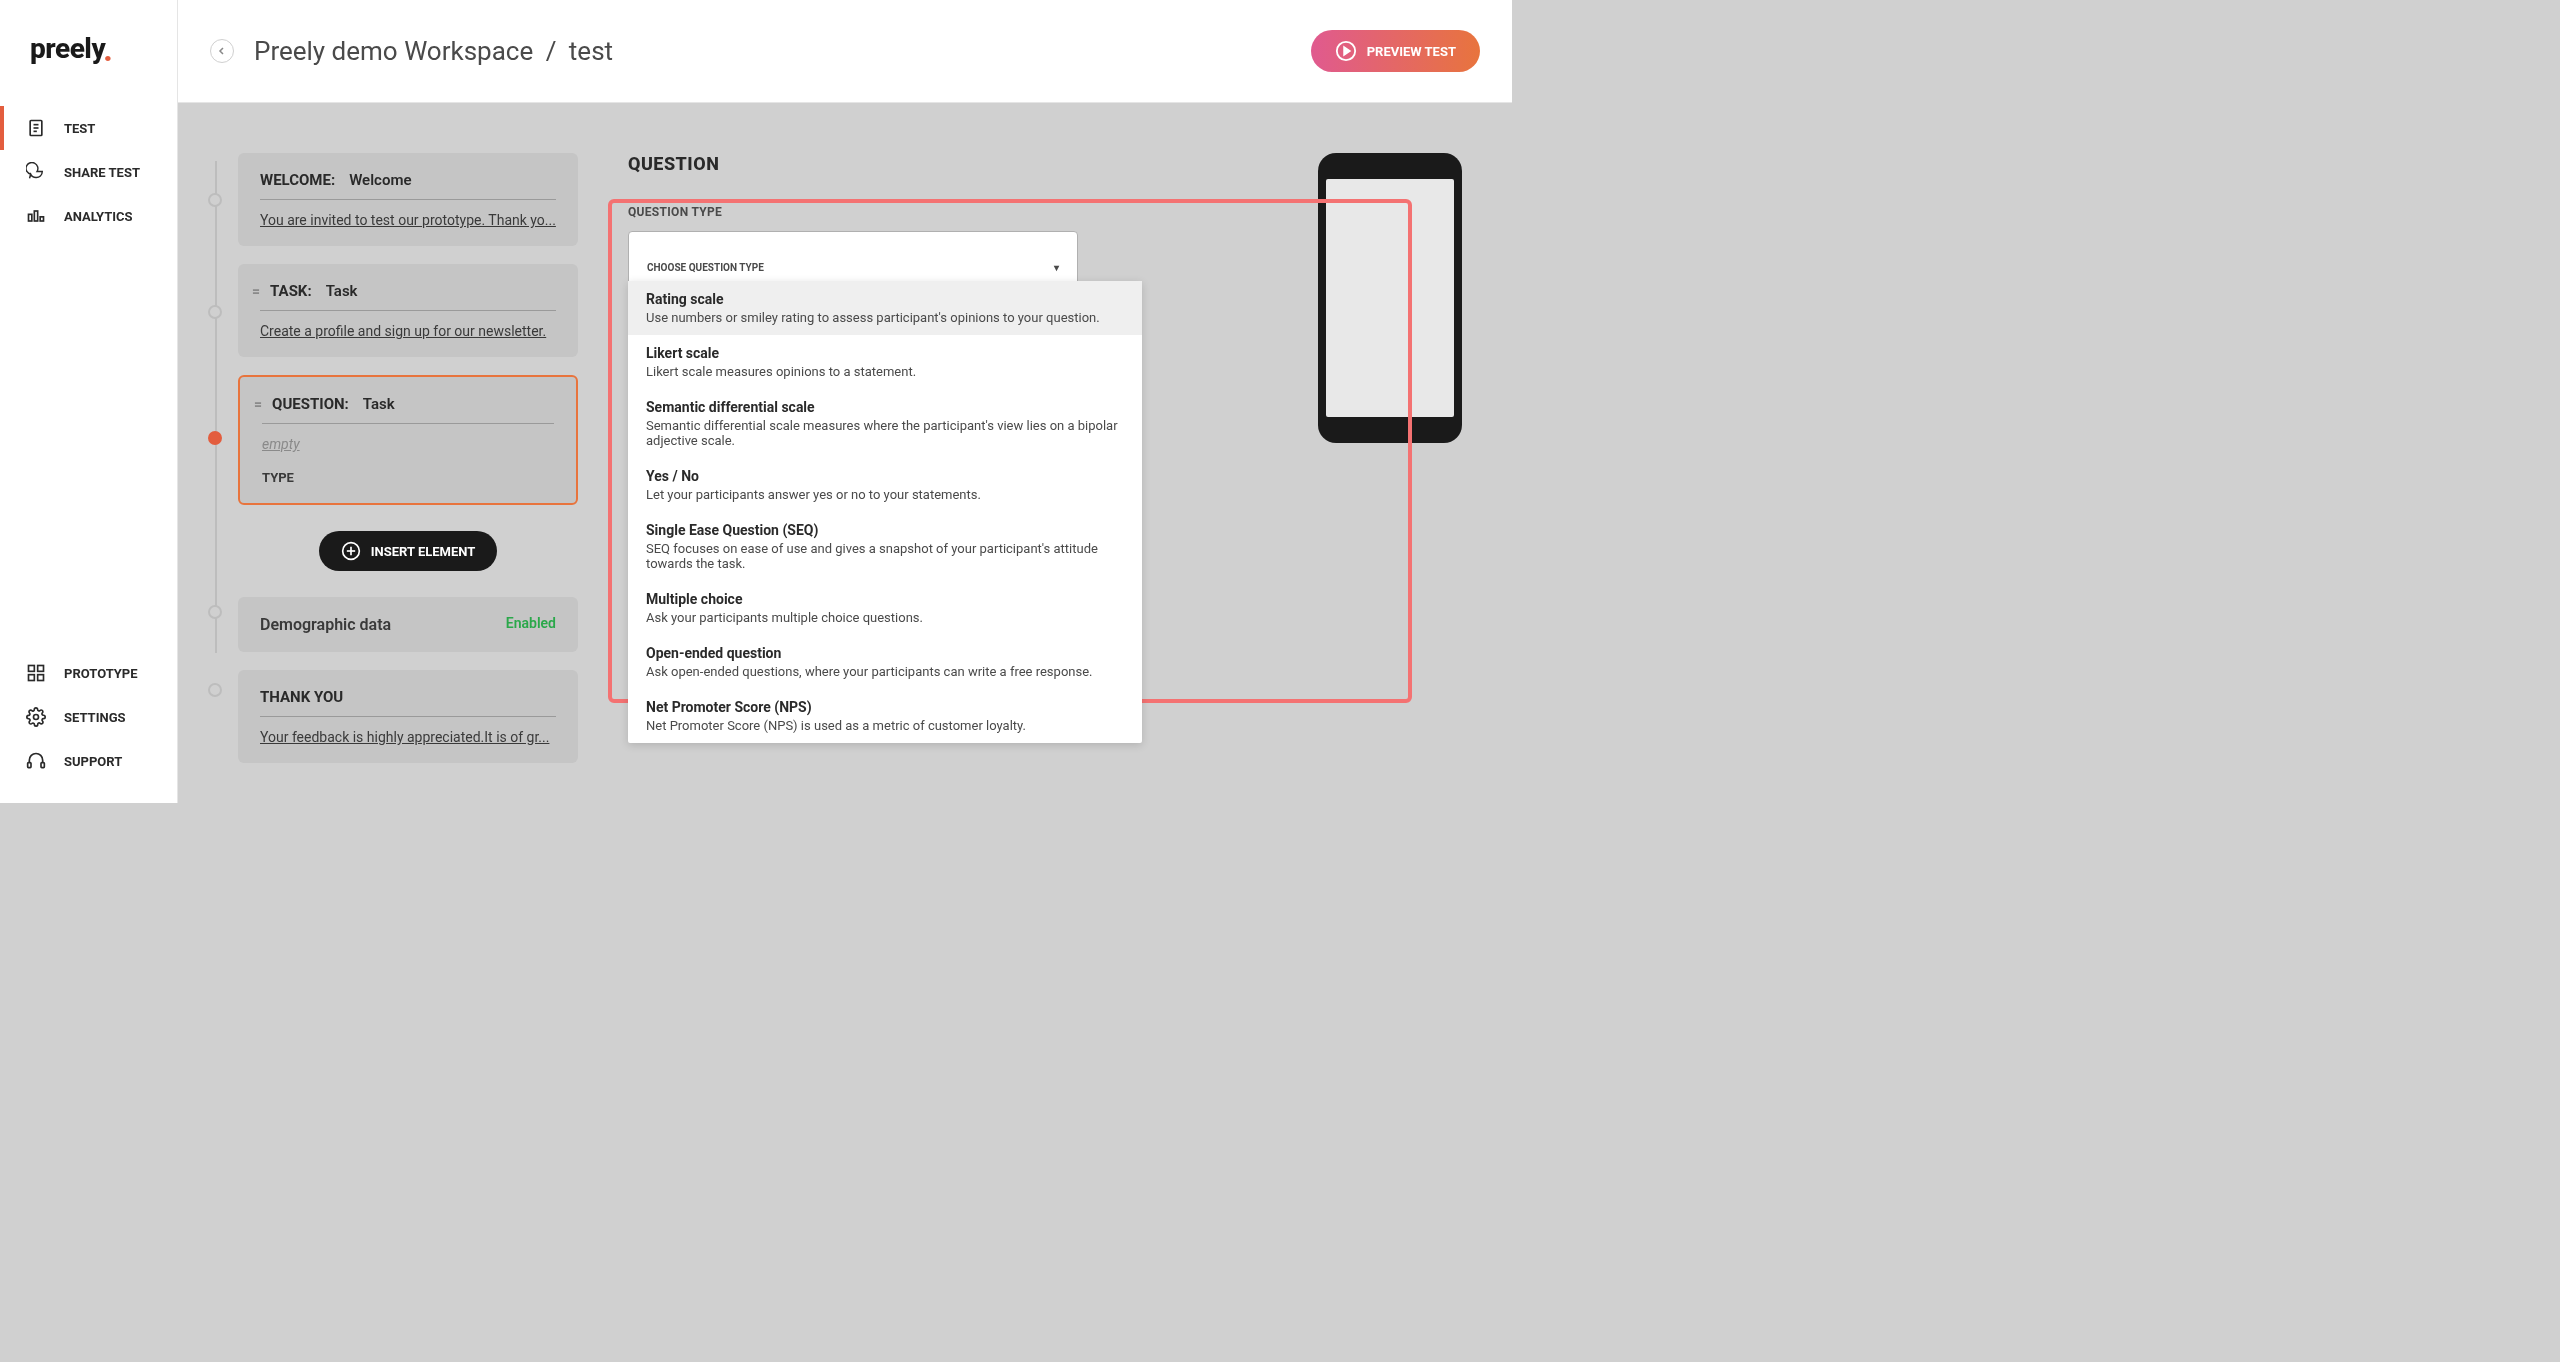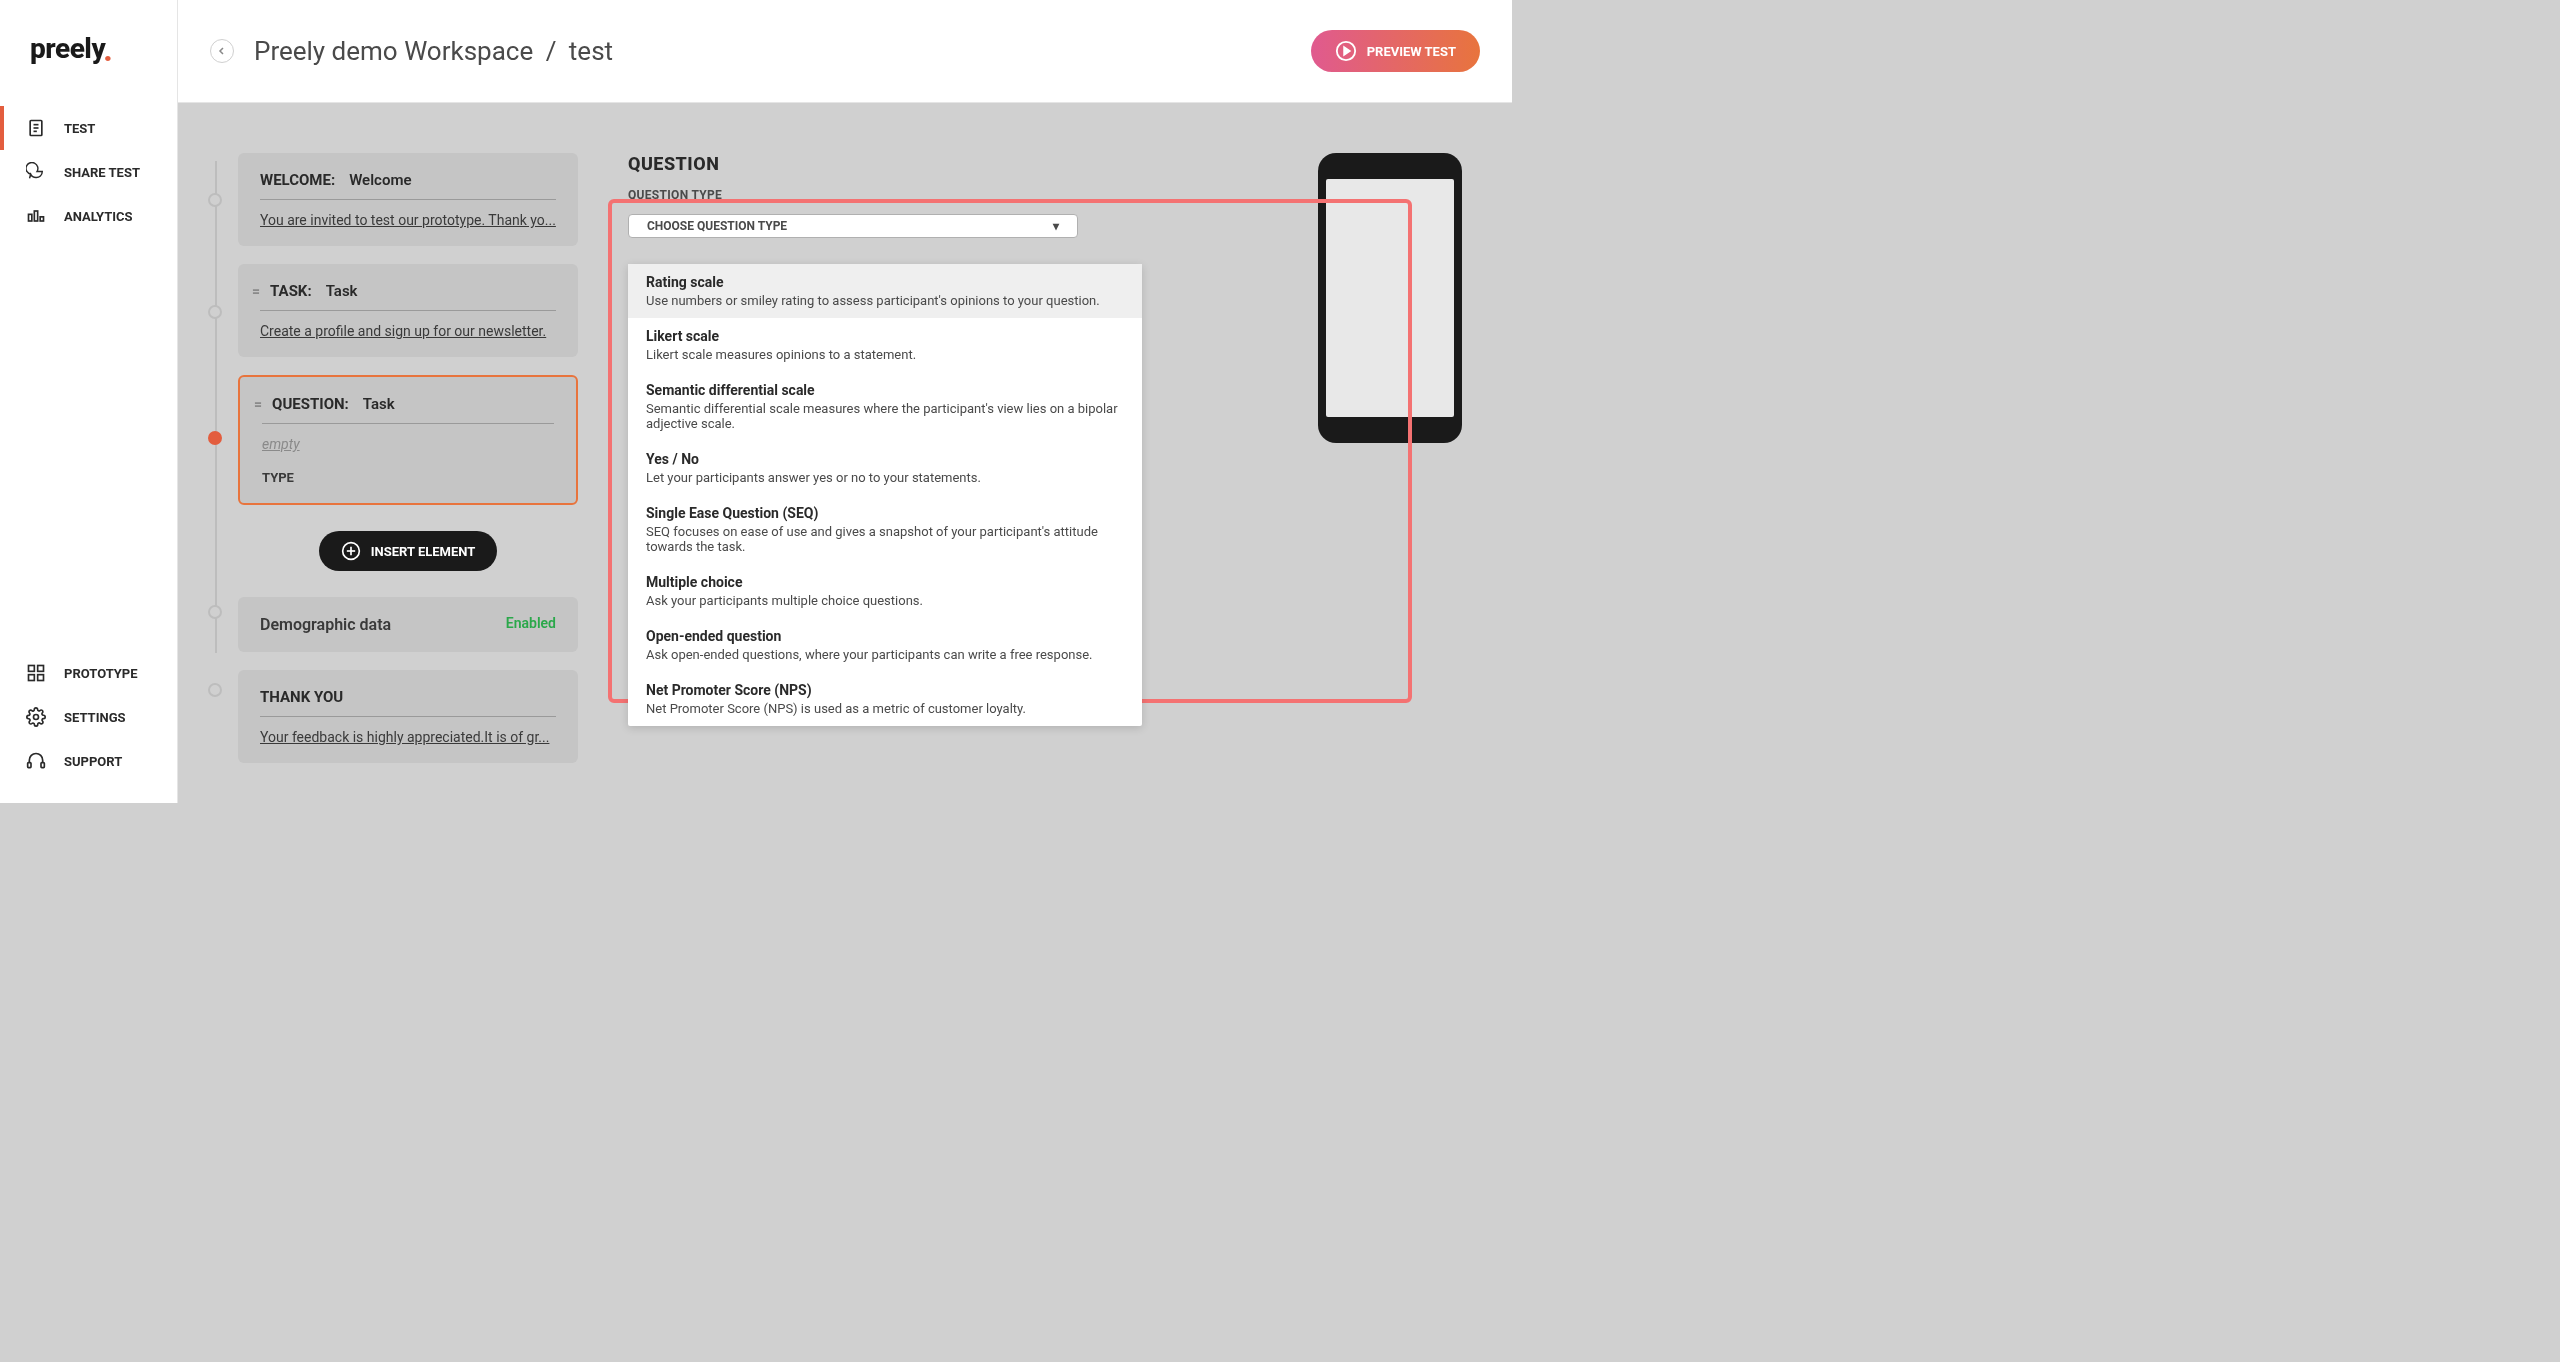--- a/index.html
+++ b/index.html
@@ -40,25 +40,25 @@
 .card-body { font-size: 14px; color: #3a3a3a; overflow: hidden; white-space: nowrap; text-overflow: ellipsis; text-decoration: underline; }
 .card-body.empty { font-style: italic; color: #8a8a8a; }
 .card-type-row { font-size: 13px; font-weight: 700; color: #3a3a3a; margin-top: 18px; }
 .dem-row { display: flex; justify-content: space-between; align-items: flex-start; }
 .dem-enabled { color: #2aa84a; font-weight: 600; font-size: 14px; }
 .dem-title { font-size: 16px; font-weight: 600; color: #3a3a3a; }
 .insert-btn { align-self: center; margin: 8px auto; background: #1a1a1a; color: #fff; border: none; border-radius: 24px; padding: 10px 22px; font-size: 13px; font-weight: 700; display: flex; align-items: center; gap: 10px; cursor: pointer; }
 .insert-btn svg { width: 20px; height: 20px; }
 
 .right-col { flex: 1; position: relative; }
-.q-title { font-size: 18px; font-weight: 800; color: #2a2a2a; margin-bottom: 14px; letter-spacing: 0.5px; }
+.q-title { font-size: 18px; font-weight: 800; color: #2a2a2a; margin-bottom: 31px; letter-spacing: 0.5px; }
 .q-subtitle { font-size: 12px; font-weight: 700; color: #4a4a4a; margin-bottom: 12px; letter-spacing: 0.3px; }
 .highlight-box { border: 4px solid #f47272; border-radius: 6px; padding: 16px 18px; position: absolute; left: -20px; right: 70px; top: 46px; height: 504px; z-index: 5; pointer-events: none; }
 .dropdown-wrap { position: relative; z-index: 10; }
-.dropdown-btn { width: 450px; background: #fff; border: 1px solid #b0b0b0; border-radius: 4px; padding: 4px 18px; font-size: 12px; font-weight: 700; color: #4a4a4a; display: flex; justify-content: space-between; align-items: center; cursor: pointer; }
+.dropdown-btn { width: 450px; background: #fff; border: 1px solid #b0b0b0; border-radius: 4px; padding: 30px 18px; font-size: 10px; font-weight: 700; color: #4a4a4a; display: flex; justify-content: space-between; align-items: center; cursor: pointer; }
 .dropdown-list { position: absolute; top: 50px; left: 0; width: 514px; background: #fff; box-shadow: 0 2px 8px rgba(0,0,0,0.15); border-radius: 2px; z-index: 15; }
 .dd-item { padding: 10px 18px; cursor: pointer; }
 .dd-item:first-child { background: #efefef; }
 .dd-item-title { font-size: 14px; font-weight: 700; color: #2a2a2a; margin-bottom: 3px; }
 .dd-item-desc { font-size: 13px; color: #4a4a4a; }
 
 .phone-mock { position: absolute; right: 20px; top: 0; width: 144px; height: 290px; z-index: 3; }
 .phone-frame { width: 100%; height: 100%; background: #1a1a1a; border-radius: 18px; padding: 26px 8px; }
 .phone-screen { width: 100%; height: 100%; background: #e8e8e8; border-radius: 2px; }
 

